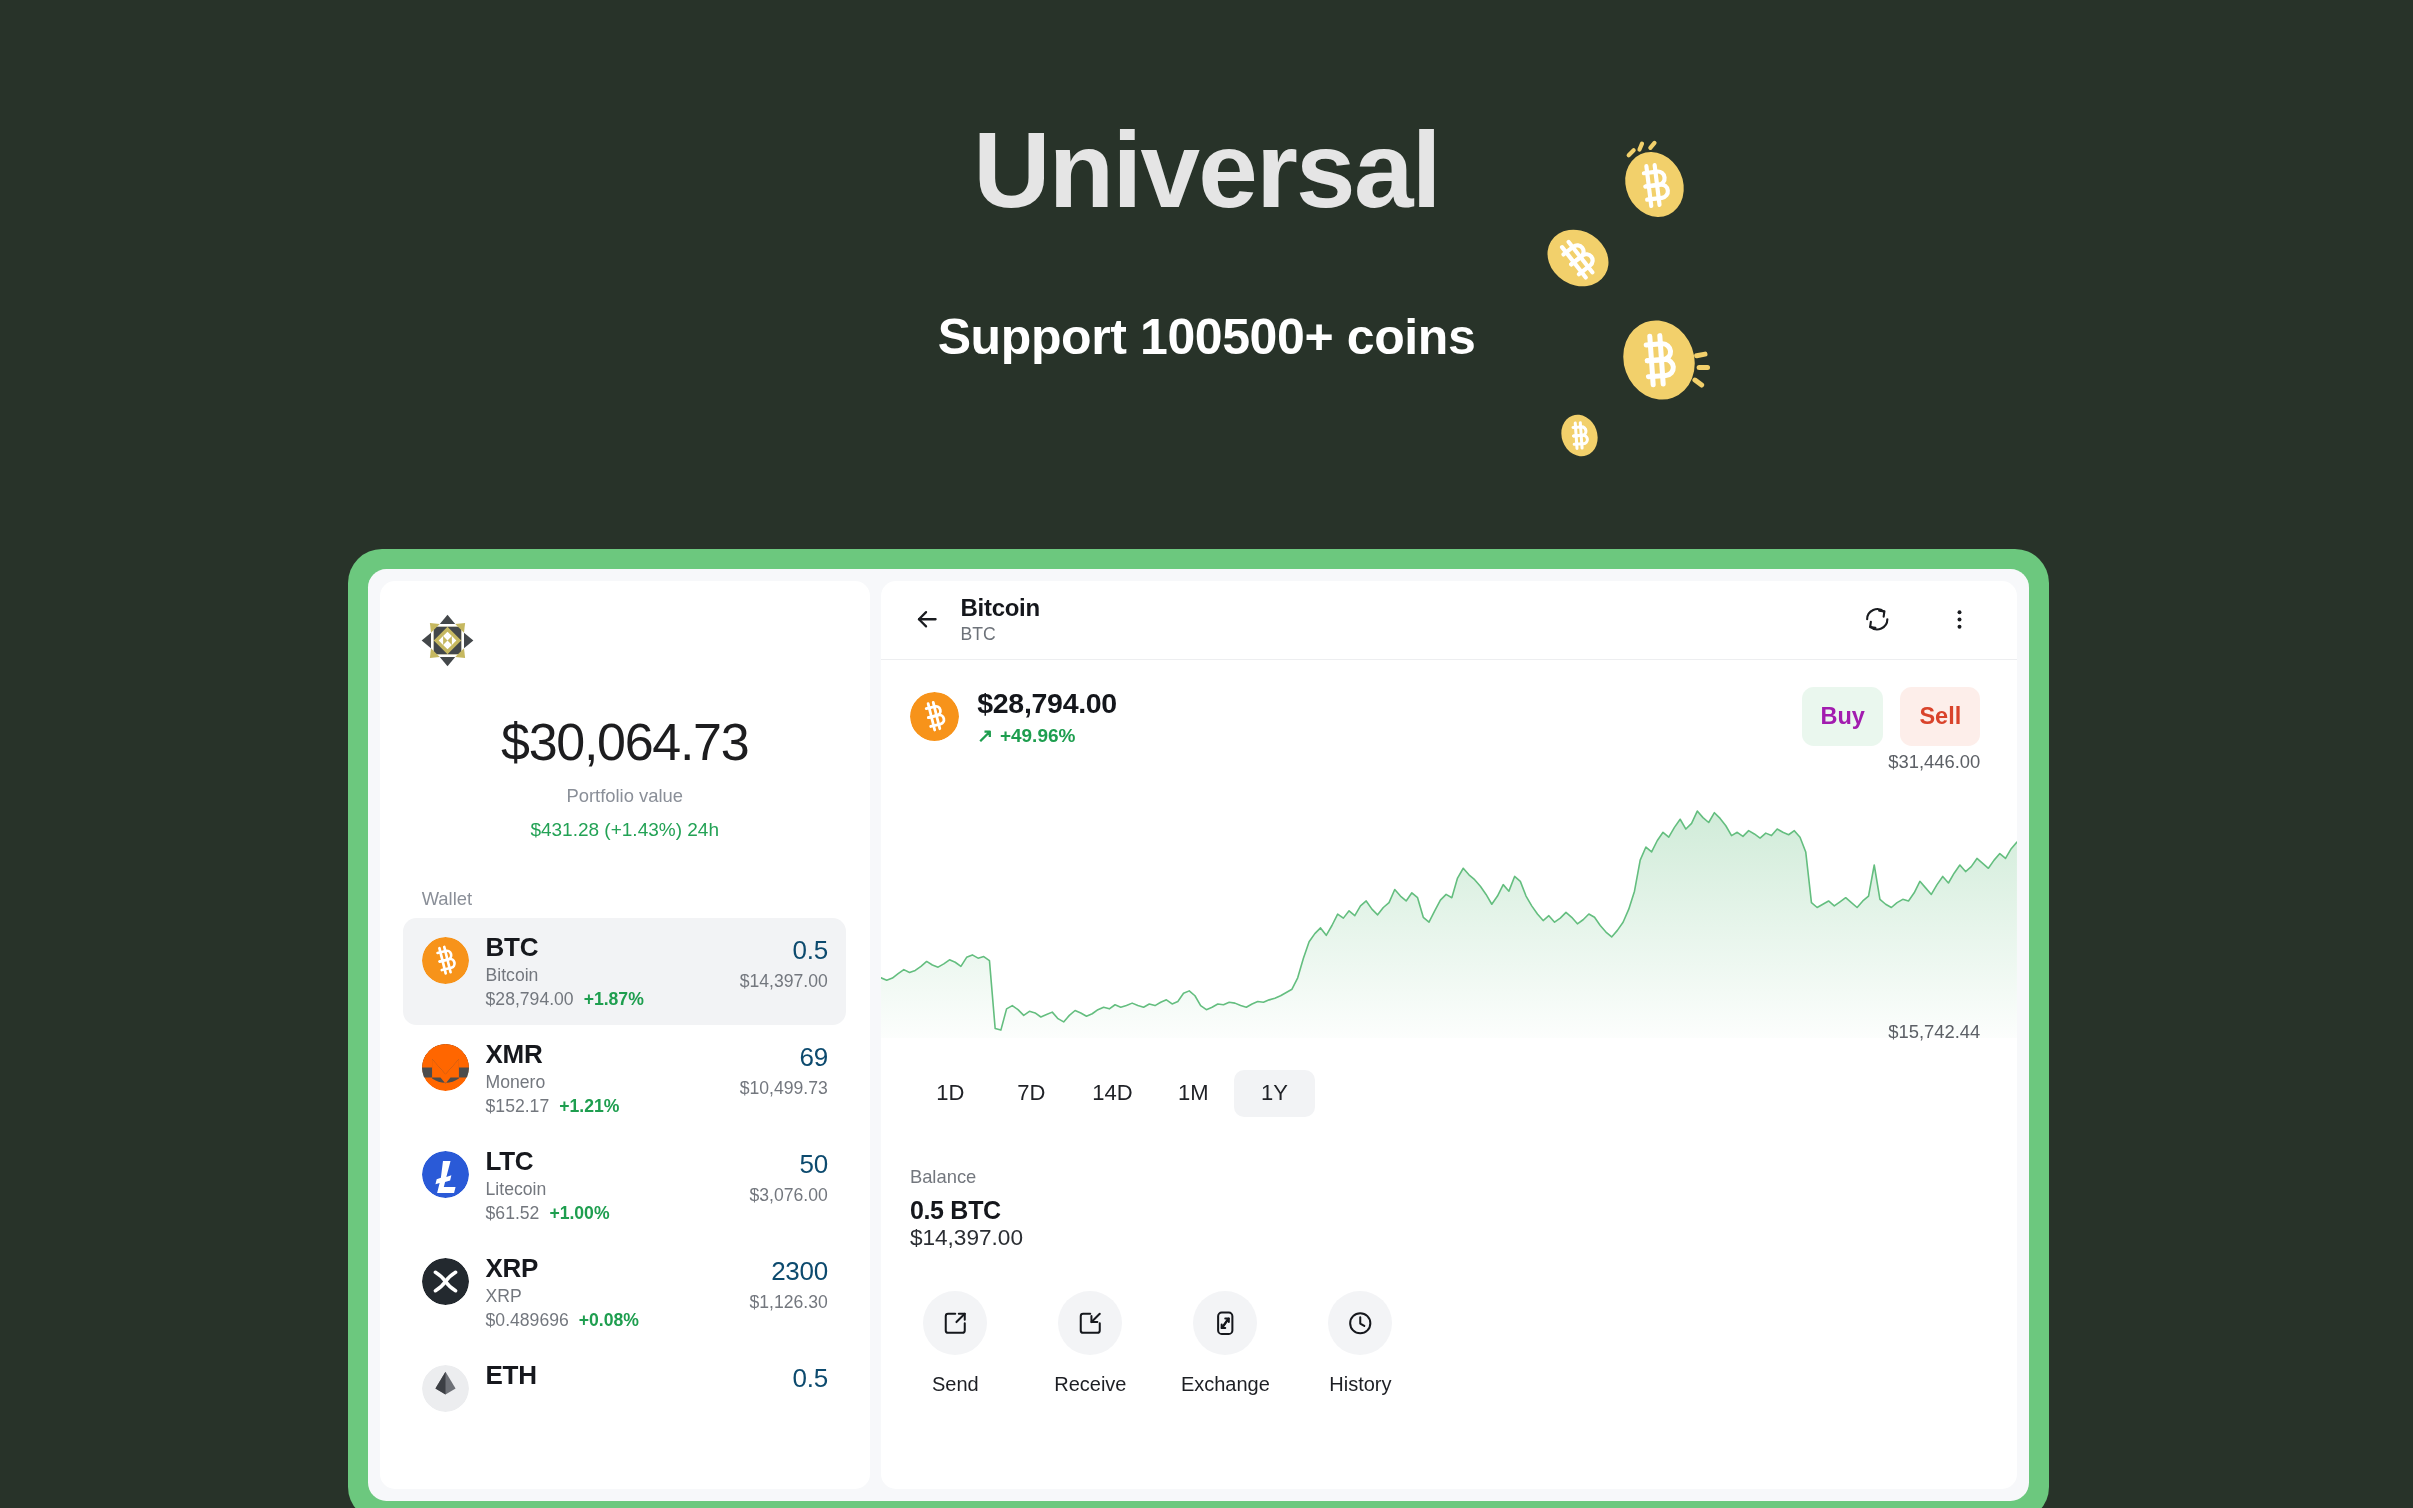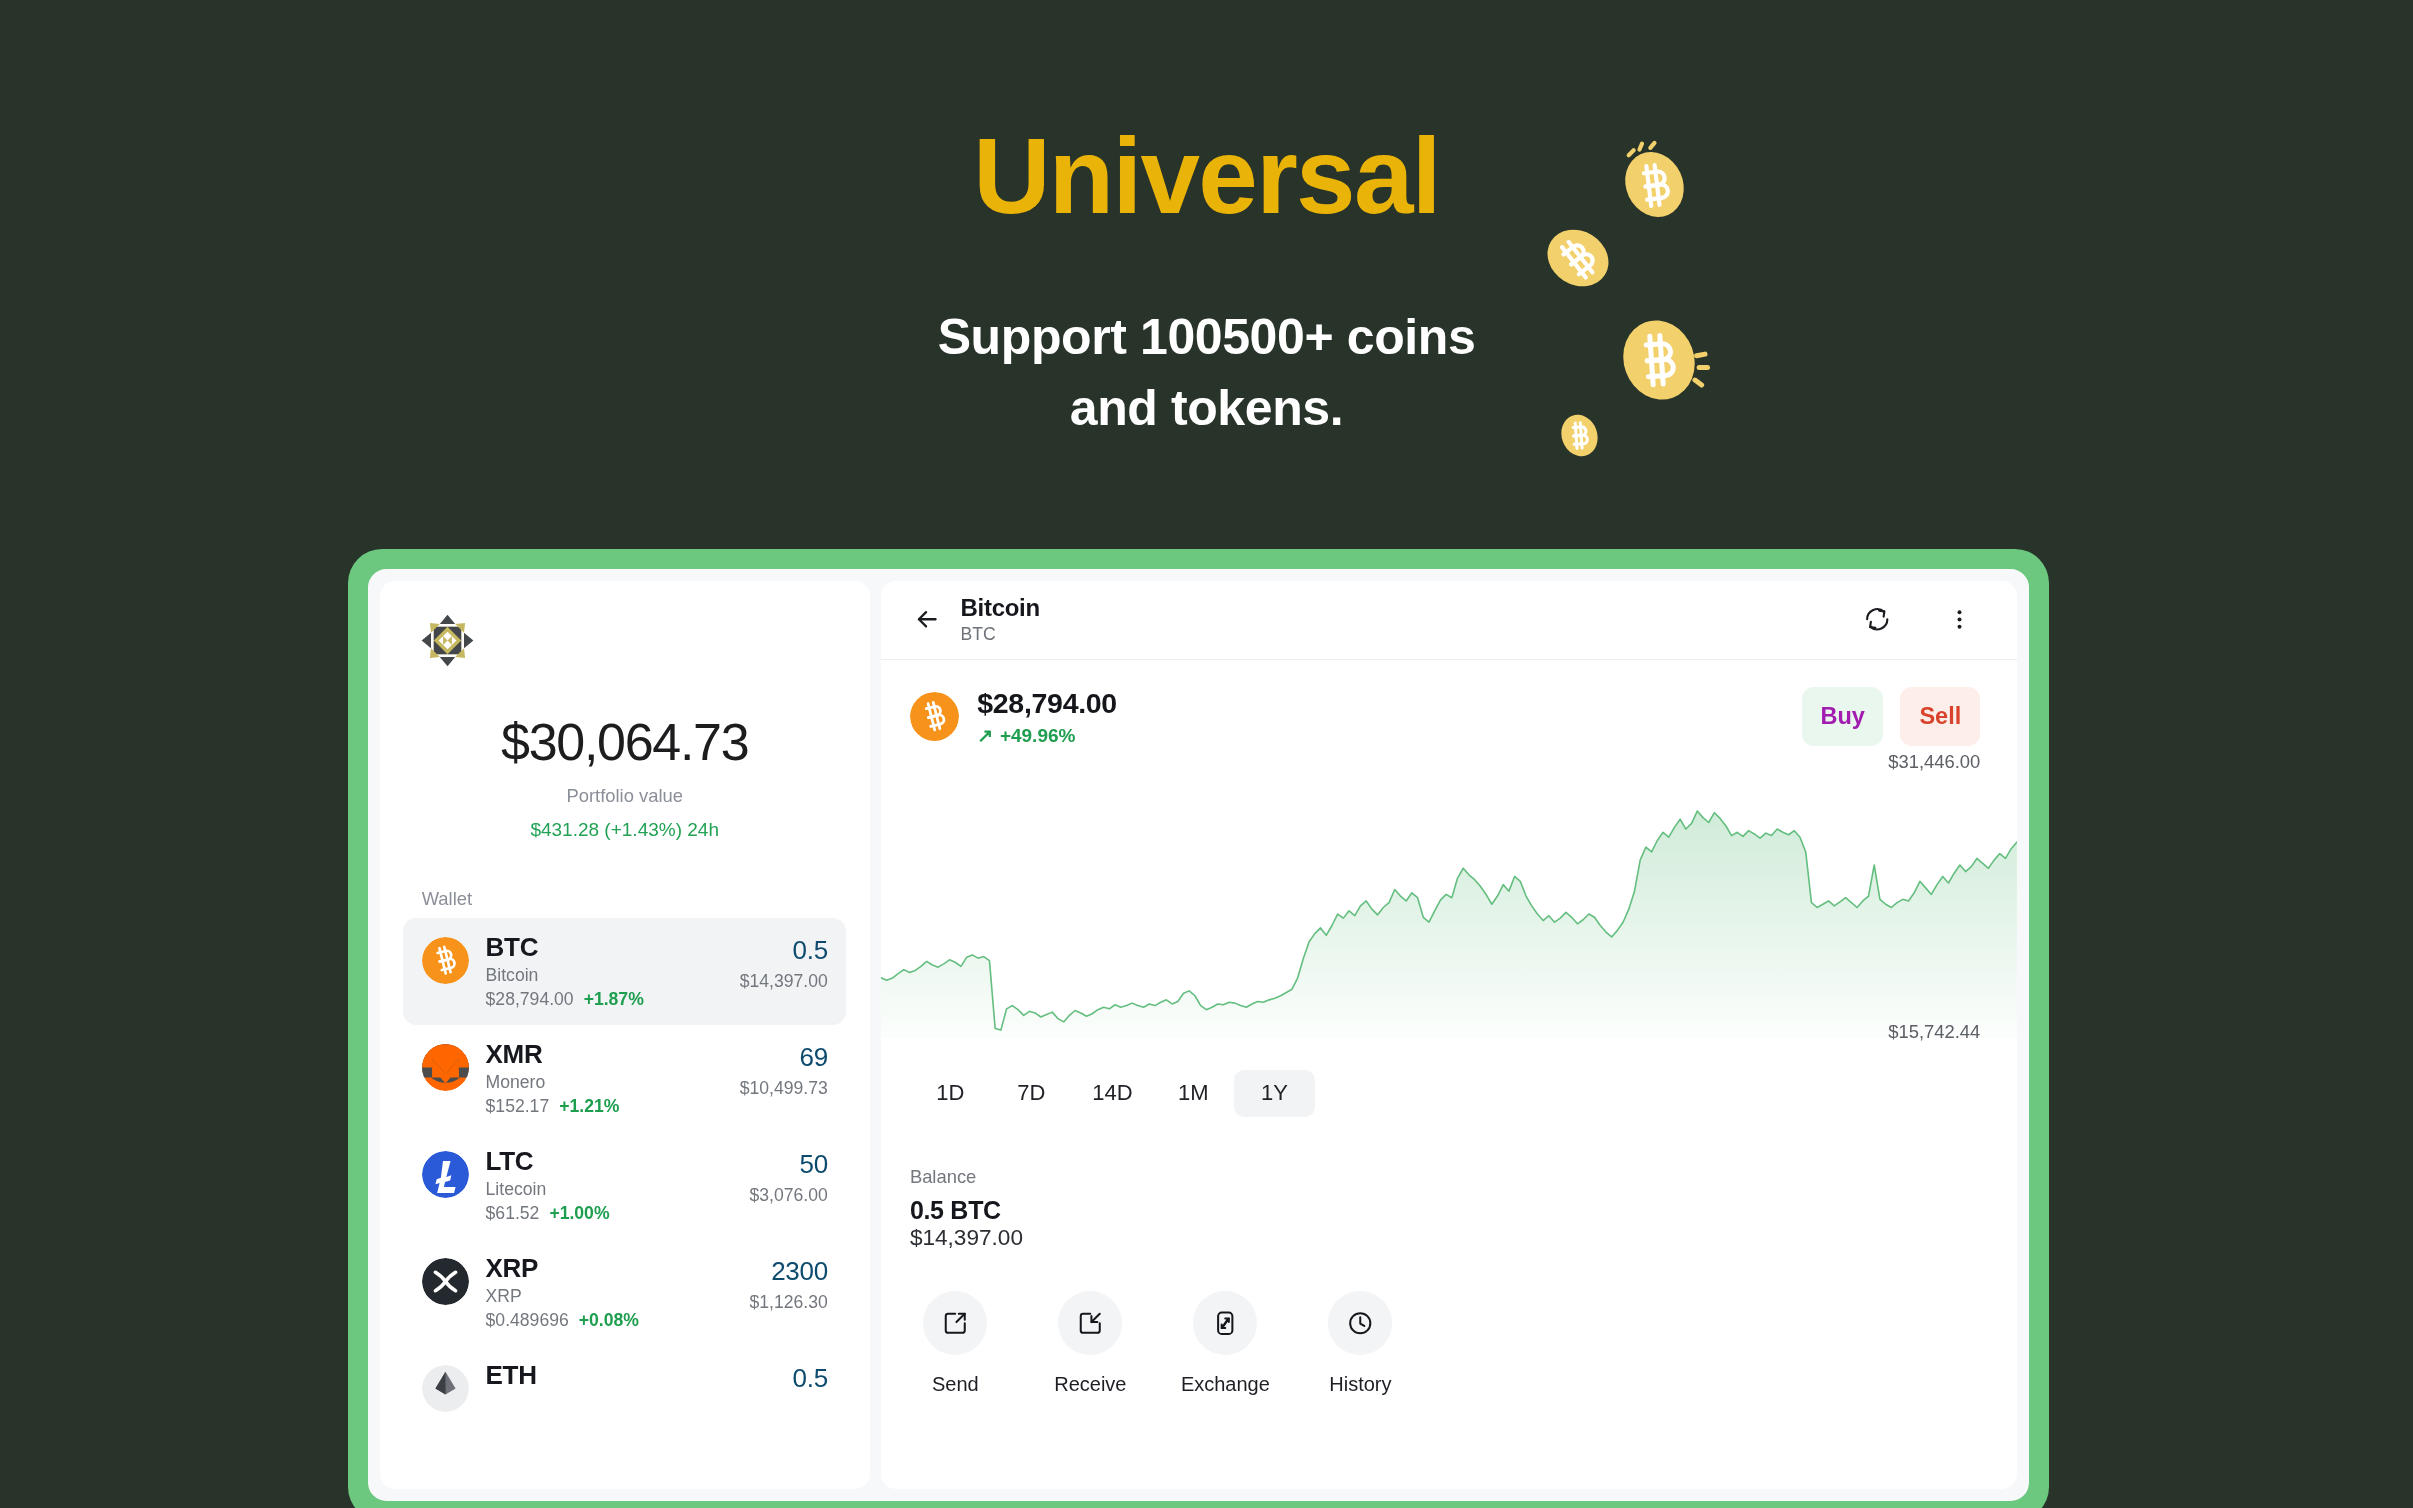--- a/index.html
+++ b/index.html
@@ -6,22 +6,22 @@
   html,body { width:2413px; height:1508px; overflow:hidden; }
   body {
     background:#283329;
     font-family:"Liberation Sans", sans-serif;
     -webkit-font-smoothing:antialiased;
   }
 
   
   .hero { position:relative; width:2413px; height:553px; }
   .hero-title {
-    position:absolute; top:120px; left:0; width:2413px;
-    text-align:center; color:#eab308;
+    position:absolute; top:114px; left:0; width:2413px;
+    text-align:center; color:#e5e5e5;
     font-size:107px; font-weight:700; letter-spacing:-1.7px; line-height:1.05;
   }
   .hero-sub {
     position:absolute; top:302px; left:0; width:2413px;
     text-align:center; color:#ffffff;
     font-size:50px; font-weight:700; line-height:1.42; letter-spacing:-0.4px;
   }
 
   
   .coin { position:absolute; }
@@ -154,21 +154,20 @@
   }
   .action-label { font-size:20px; color:#1d1f24; margin-top:18.4px; }
 </style>
 </head>
 <body>
 
 <div class="hero">
   <div class="hero-title">Universal</div>
   <div class="hero-sub">
     <span>Support 100500+ coins</span><br>
-    <span>and tokens.</span>
   </div>
 
   <div class="coin" style="left:1617px; top:147px;">
     <svg width="75" height="75" viewBox="0 0 90 90">
       <g transform="rotate(-25 45 45)">
         <ellipse cx="45" cy="45" rx="34" ry="40" fill="#F2D06B"></ellipse>
         <g stroke="#fff" stroke-width="5" stroke-linecap="round" fill="none" transform="rotate(18 45 45)">
           <path d="M34 30 H50 a8 8 0 0 1 0 16 H34"></path>
           <path d="M34 46 H52 a8 8 0 0 1 0 16 H34"></path>
           <path d="M38 22 V70 M48 22 V70"></path>

